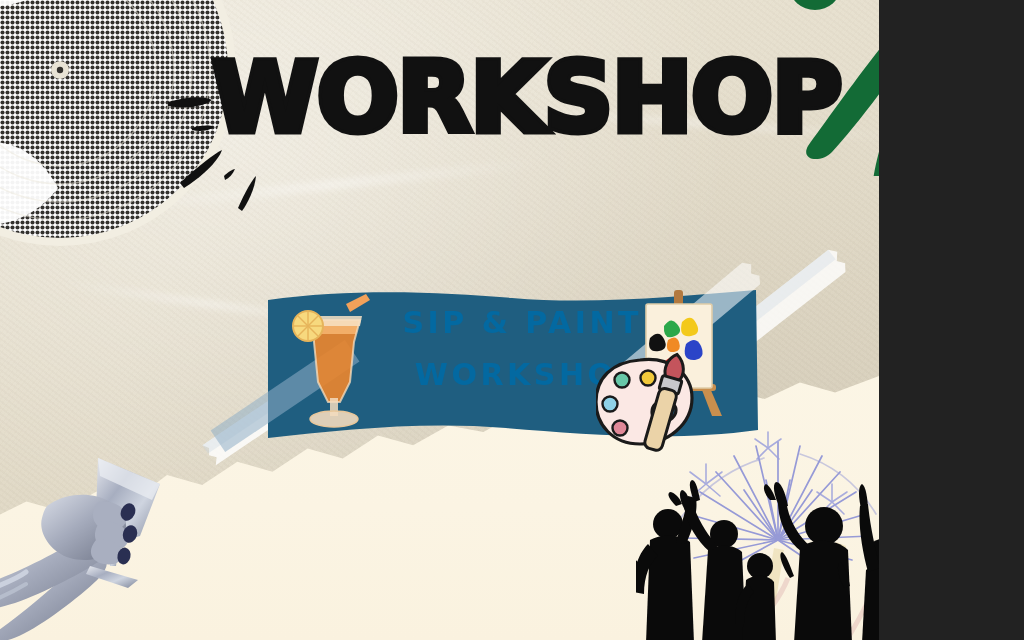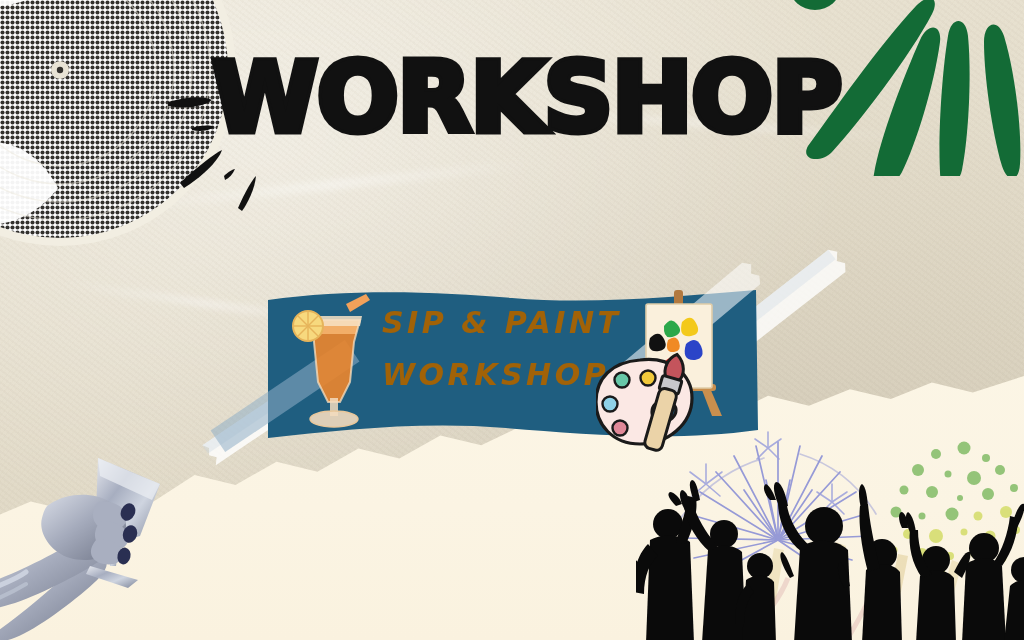--- a/index.html
+++ b/index.html
@@ -1,19 +1,19 @@
 <!DOCTYPE html>
 <html><head>
 <meta charset="utf-8">
 <title>Sip &amp; Paint Workshop Poster</title>
 <style>
   html,body{margin:0;padding:0;background:#222;}
   *{box-sizing:border-box;}
   #poster{
-    position:relative;width:1024px;height:640px;overflow:hidden;
+    position:relative;width:879px;height:640px;overflow:hidden;
     font-family:"Liberation Sans", sans-serif;
     background:#E6E0D0;
   }
 
   
   .bg-top{
     position:absolute;inset:0;
     background:
       radial-gradient(ellipse at 25% 20%, rgba(255,255,255,.45) 0%, rgba(255,255,255,0) 55%),
       radial-gradient(ellipse at 78% 70%, rgba(190,180,160,.30) 0%, rgba(190,180,160,0) 60%),
@@ -69,24 +69,23 @@
     font-family:"DejaVu Sans","Liberation Sans",sans-serif;
     -webkit-text-stroke:7px #111;
     paint-order:stroke fill;
     white-space:nowrap;
   }
 
   
   .banner-wrap{position:absolute;left:262px;top:282px;width:500px;height:168px;}
   .banner-text{
     position:absolute;left:120px;top:26px;width:260px;
-    text-align:left;color:#a16207;
+    text-align:right;color:#0369a1;
     font-family:"DejaVu Sans","Liberation Sans",sans-serif;
     font-weight:700;
-    font-style:italic;
   }
   .banner-line1{font-size:30px;letter-spacing:3.5px;line-height:1;}
   .banner-line2{font-size:30px;letter-spacing:3.5px;line-height:1;margin-top:22px;}
 
   
   .logo{position:absolute;left:437px;top:532px;width:160px;height:100px;}
   .logo-text{
     position:absolute;right:6px;top:26px;text-align:right;
     color:#4A4A48;font-size:15px;letter-spacing:2.6px;line-height:1.45;
     font-family:"DejaVu Sans Mono","Liberation Mono",monospace;

